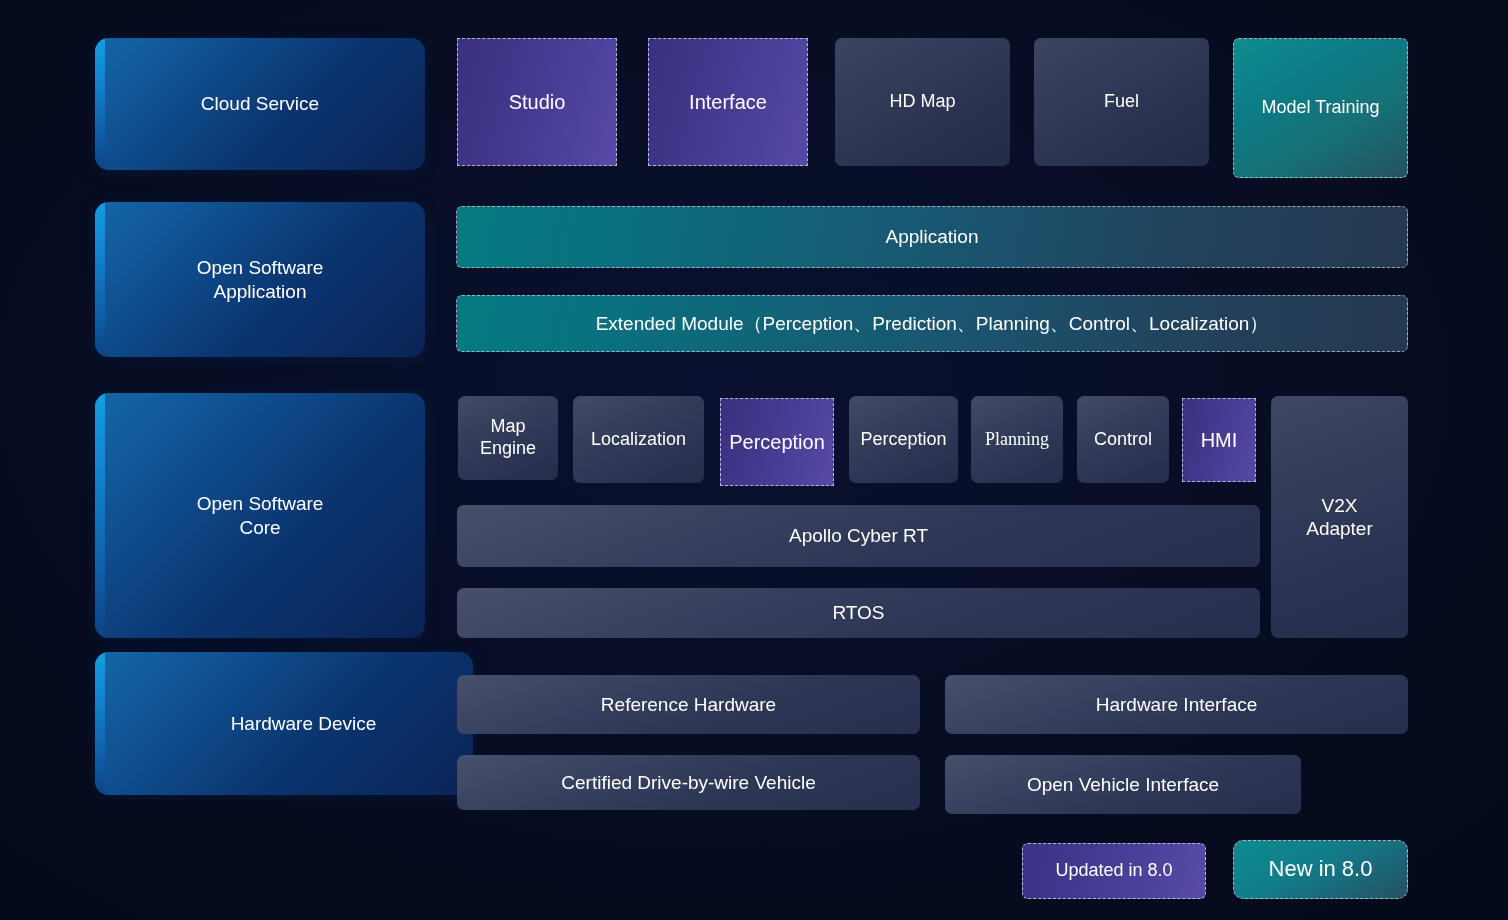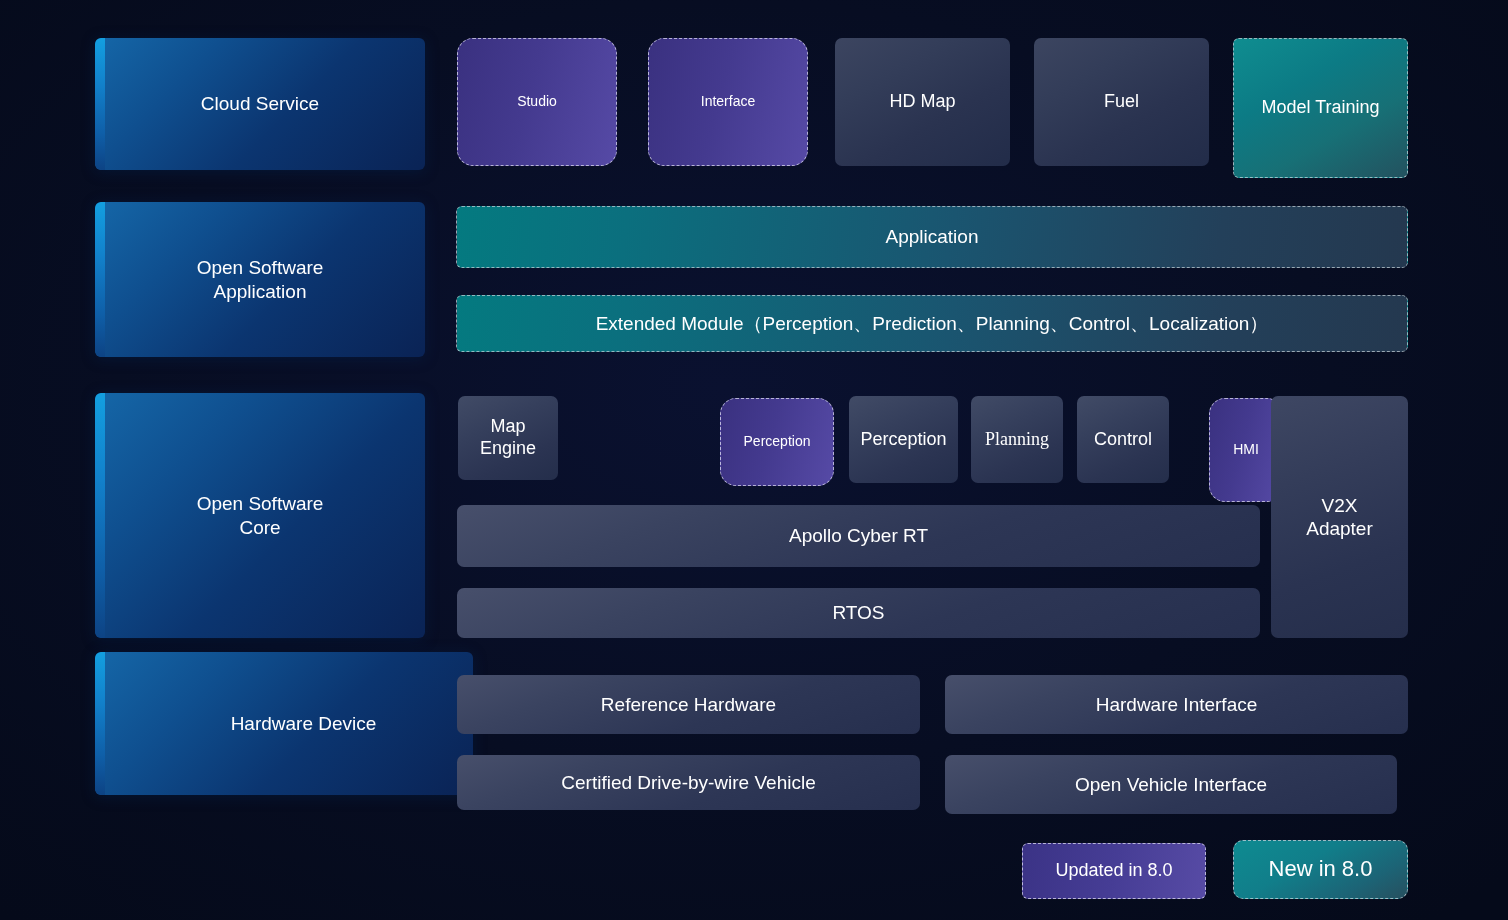--- a/index.html
+++ b/index.html
@@ -26,21 +26,21 @@
     color: #ffffff;
     box-sizing: border-box;
     border-radius: 7px;
     line-height: 1.22;
     white-space: pre-line;
   }
 
   
   .cat {
     background: linear-gradient(135deg, #1567a8 0%, #0f4f8f 28%, #0b3570 58%, #0a2355 100%);
-    border-radius: 6px;
+    border-radius: 14px;
     font-size: 19px;
     overflow: hidden;
     box-shadow: 0 2px 14px rgba(0, 40, 90, .35);
     align-items: center;
   }
   .cat::before {
     content: "";
     position: absolute;
     left: 0; top: 0; bottom: 0;
     width: 10px;
@@ -63,22 +63,22 @@
   }
   .v2x {
     background: linear-gradient(160deg, #3e4763 0%, #343d5a 32%, #2a3351 68%, #252e4b 100%);
     font-size: 19px;
   }
 
   
   .purple {
     background: linear-gradient(105deg, #3a3180 0%, #443a8f 45%, #564aa6 100%);
     border: 1.5px dashed rgba(216, 214, 236, .78);
-    border-radius: 16px;
-    font-size: 14px;
+    border-radius: 0;
+    font-size: 20px;
   }
 
   
   .teal {
     background: linear-gradient(100deg, #047a80 0%, #0b6f7e 18%, #1a5570 52%, #23405a 80%, #24384f 100%);
     border: 1.5px dashed rgba(205, 214, 220, .7);
     border-radius: 6px;
     font-size: 18px;
   }
   .tealsolid {
@@ -150,38 +150,41 @@
 
   <div class="box teal" style="left:456px; top:295px; width:952px; height:57px; font-size:19px;">
     <span>Extended Module（Perception、Prediction、Planning、Control、Localization）</span>
   </div>
 
   <div class="box slate2" style="left:458px; top:396px; width:100px; height:84px;">
     <span>Map
 Engine</span>
   </div>
 
+  <div class="box slate2" style="left:573px; top:396px; width:131px; height:87px;">
+    <span>Localization</span>
+  </div>
 
   <div class="box purple" style="left:720px; top:398px; width:114px; height:88px;">
     <span>Perception</span>
   </div>
 
   <div class="box slate2" style="left:849px; top:396px; width:109px; height:87px;">
     <span>Perception</span>
   </div>
 
   <div class="box slate2" style="left:971px; top:396px; width:92px; height:87px;font-family:Liberation Serif, serif;">
     <span>Planning</span>
   </div>
 
   <div class="box slate2" style="left:1077px; top:396px; width:92px; height:87px;">
     <span>Control</span>
   </div>
 
-  <div class="box purple" style="left:1182px; top:398px; width:74px; height:104px;margin-left:27px;">
+  <div class="box purple" style="left:1182px; top:398px; width:74px; height:84px;">
     <span>HMI</span>
   </div>
 
   <div class="box slatebar" style="left:457px; top:588px; width:803px; height:50px;">
     <span>RTOS</span>
   </div>
 
   <div class="box slatebar" style="left:457px; top:505px; width:803px; height:62px;">
     <span>Apollo Cyber RT</span>
   </div>
@@ -196,21 +199,21 @@
   </div>
 
   <div class="box slatebar" style="left:945px; top:675px; width:463px; height:59px;">
     <span>Hardware Interface</span>
   </div>
 
   <div class="box slatebar" style="left:457px; top:755px; width:463px; height:55px;">
     <span>Certified Drive-by-wire Vehicle</span>
   </div>
 
-  <div class="box slatebar" style="left:945px; top:755px; width:452px; height:59px;">
+  <div class="box slatebar" style="left:945px; top:755px; width:356px; height:59px;">
     <span>Open Vehicle Interface</span>
   </div>
 
   <div class="box legend-purple" style="left:1022px; top:843px; width:184px; height:56px;">
     <span>Updated in 8.0</span>
   </div>
 
   <div class="box legend-teal" style="left:1233px; top:840px; width:175px; height:59px;">
     <span>New in 8.0</span>
   </div>

